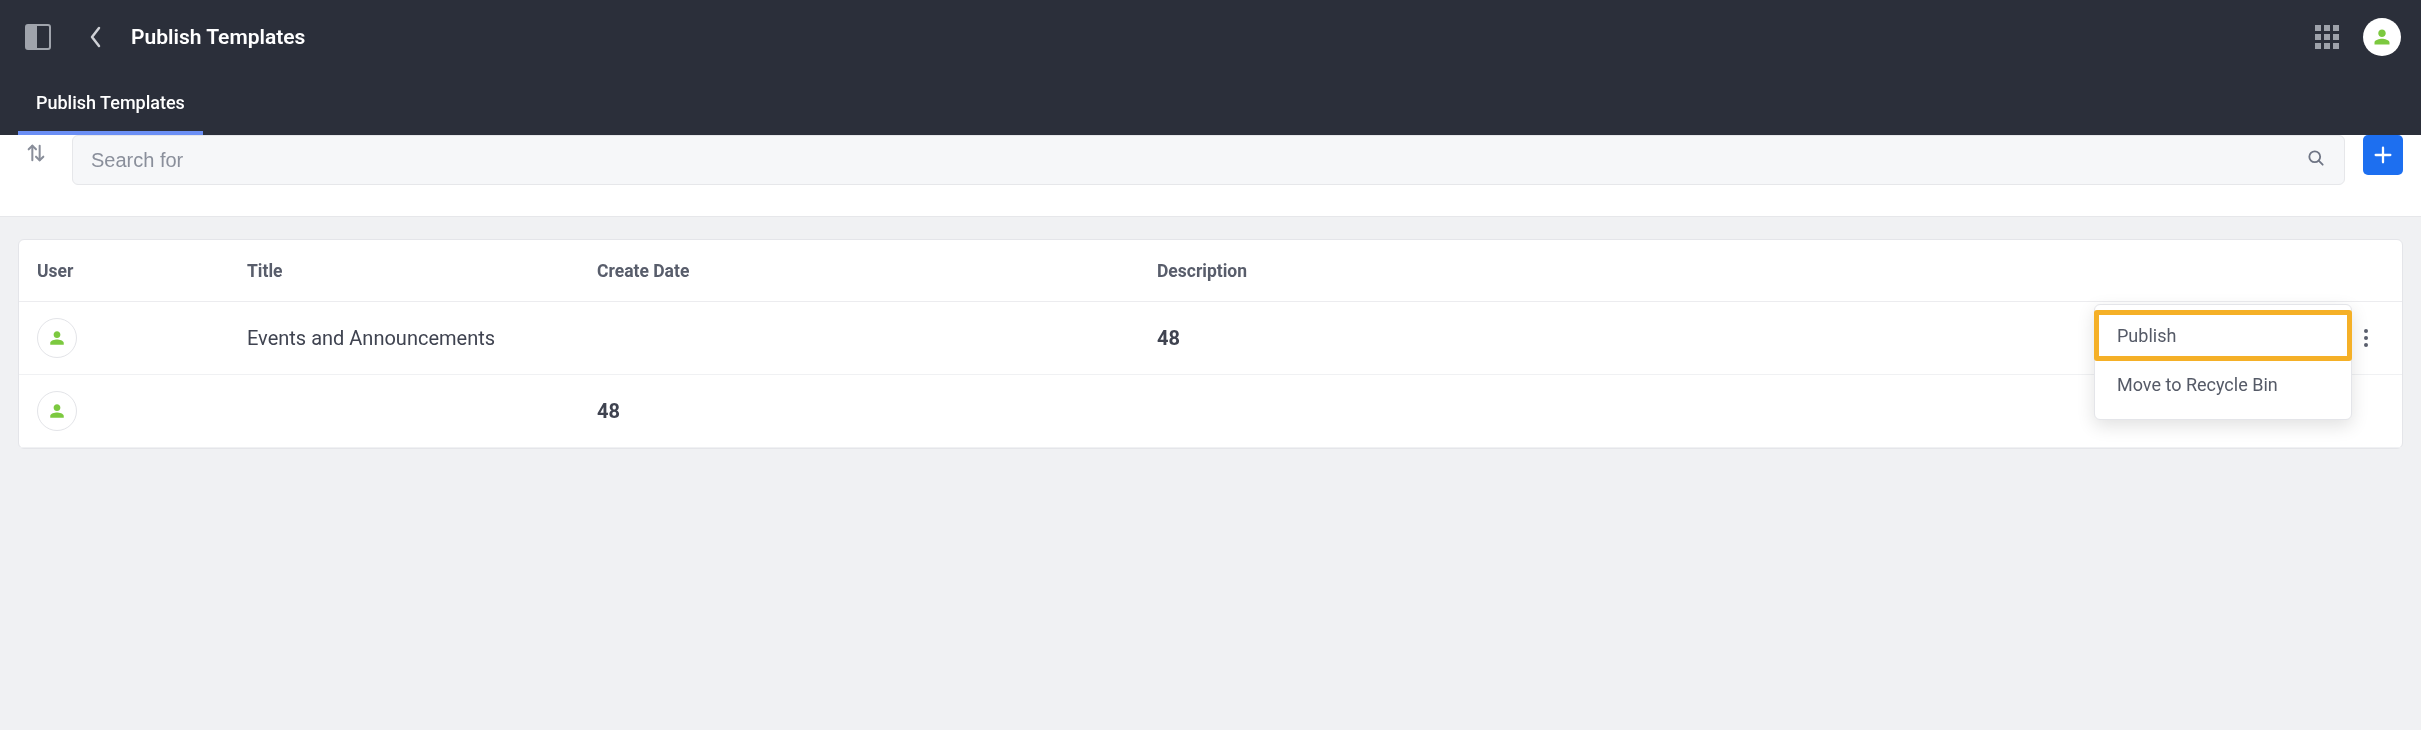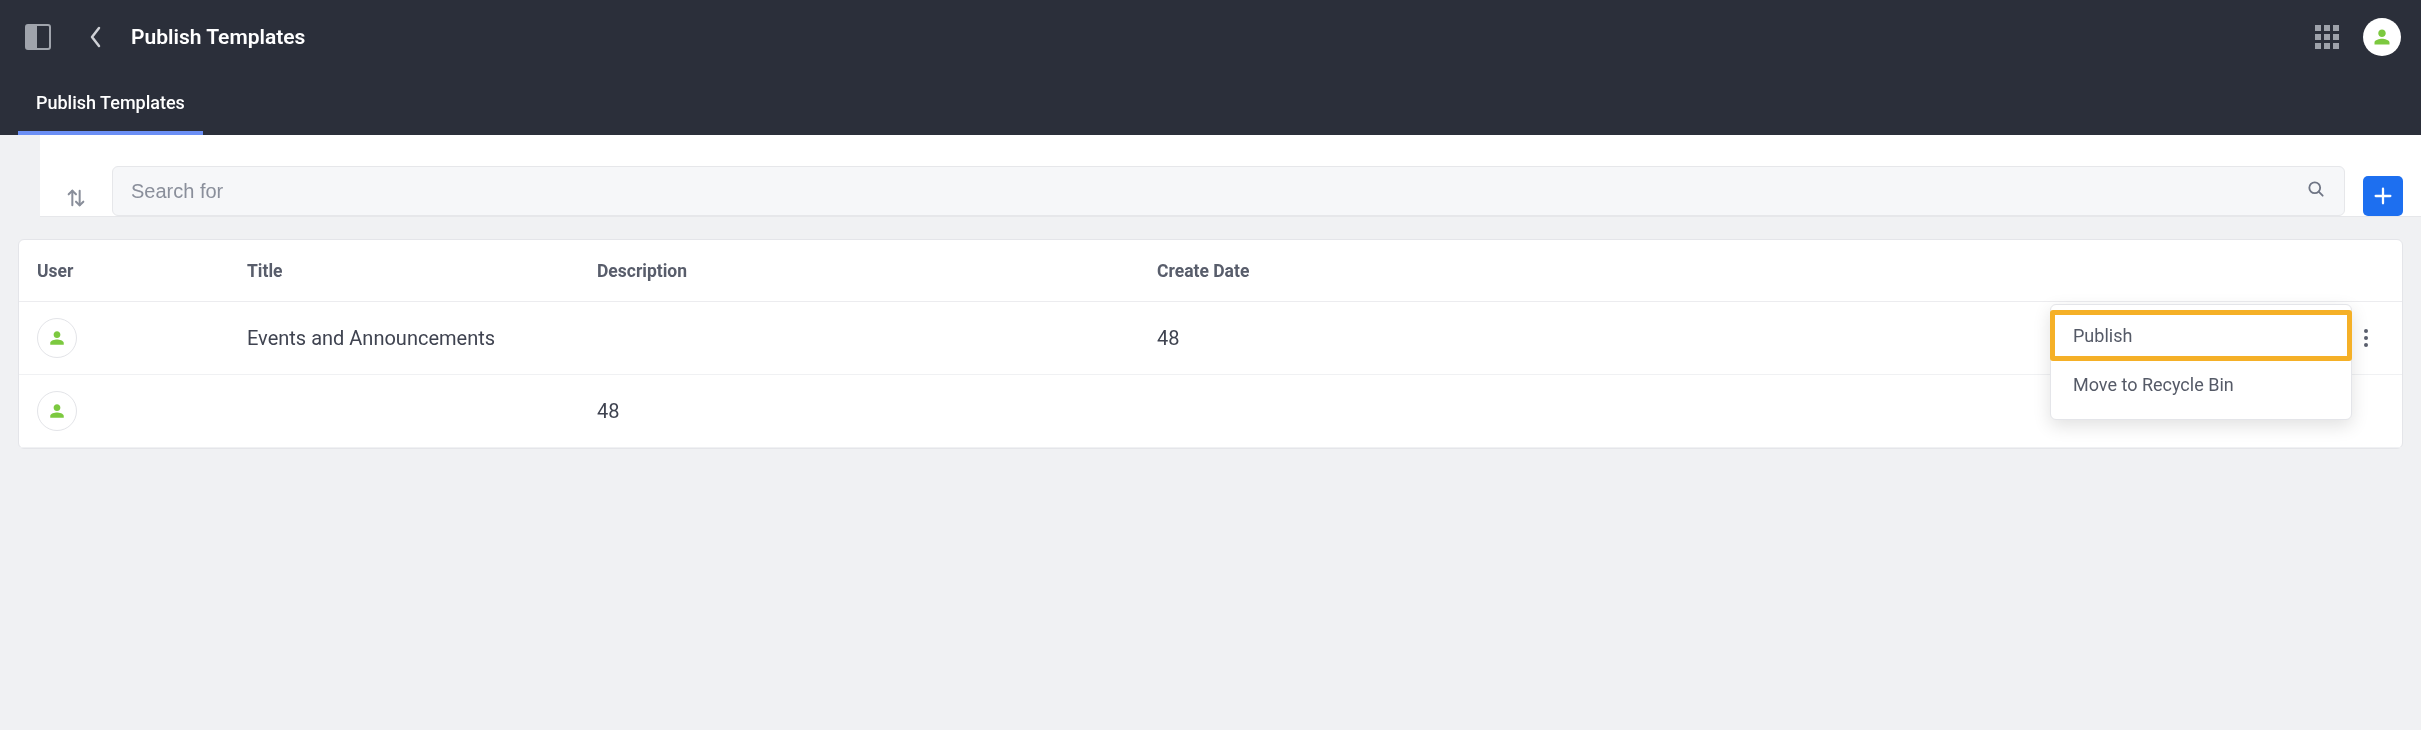--- a/index.html
+++ b/index.html
@@ -82,25 +82,24 @@
     font-size: 18px;
     font-weight: 500;
     border-bottom: 4px solid #6b8ff5;
     cursor: pointer;
   }
 
   .toolbar {
     background: #fff;
     height: 82px;
     display: flex;
-    align-items: flex-end;
+    align-items: flex-start;
     padding: 0 18px;
     gap: 18px;
     border-bottom: 1px solid #e6e7ea;
-    margin-left: 40px;
   }
   .sort-btn {
     width: 36px; height: 36px;
     display: flex; align-items: center; justify-content: center;
     color: #6f7585;
     cursor: pointer;
   }
   .sort-btn svg { stroke: #898e9a; fill: none; }
   .search-wrap {
     flex: 1;
@@ -160,34 +159,34 @@
   }
   .trow:last-child { border-bottom: none; }
   .user-chip {
     width: 40px; height: 40px;
     border-radius: 50%;
     border: 1px solid #e3e4e8;
     display: flex; align-items: center; justify-content: center;
   }
   .user-chip svg { fill: #7cc93f; }
   .title-cell { color: #3f4350; }
-  .date-cell { color: #3f4350; }
+  .date-cell { color: #3f4350; font-weight: bold; }
   .kebab {
     width: 36px; height: 36px;
     display: flex; align-items: center; justify-content: center;
     cursor: pointer;
     justify-self: end;
   }
   .kebab svg circle { fill: #5a5f6d; }
 
   .menu {
     position: absolute;
     top: 64px;
     right: 50px;
-    width: 302px;
+    width: 258px;
     background: #fff;
     border: 1px solid #e4e5e9;
     border-radius: 6px;
     box-shadow: 0 6px 18px rgba(0,0,0,0.12);
     padding: 6px 0 10px 0;
     z-index: 10;
   }
   .menu-item {
     padding: 14px 22px;
     font-size: 18px;
@@ -260,22 +259,22 @@
         <line x1="4" y1="12" x2="20" y2="12"></line>
       </svg>
   </div>
 </div>
 
 <div class="content">
   <div class="table">
     <div class="thead">
       <div>User</div>
       <div>Title</div>
+      <div>Create Date</div>
       <div>Description</div>
-      <div>Create Date</div>
       <div></div>
     </div>
 
     <div class="trow">
       <div>
         <div class="user-chip">
           <svg width="18" height="18" viewBox="0 0 24 24">
               <path d="M12 12c2.5 0 4.5-2 4.5-4.5S14.5 3 12 3 7.5 5 7.5 7.5 9.5 12 12 12zm0 2c-3 0-9 1.5-9 4.5V21h18v-2.5c0-3-6-4.5-9-4.5z"></path>
             </svg>
         </div>

